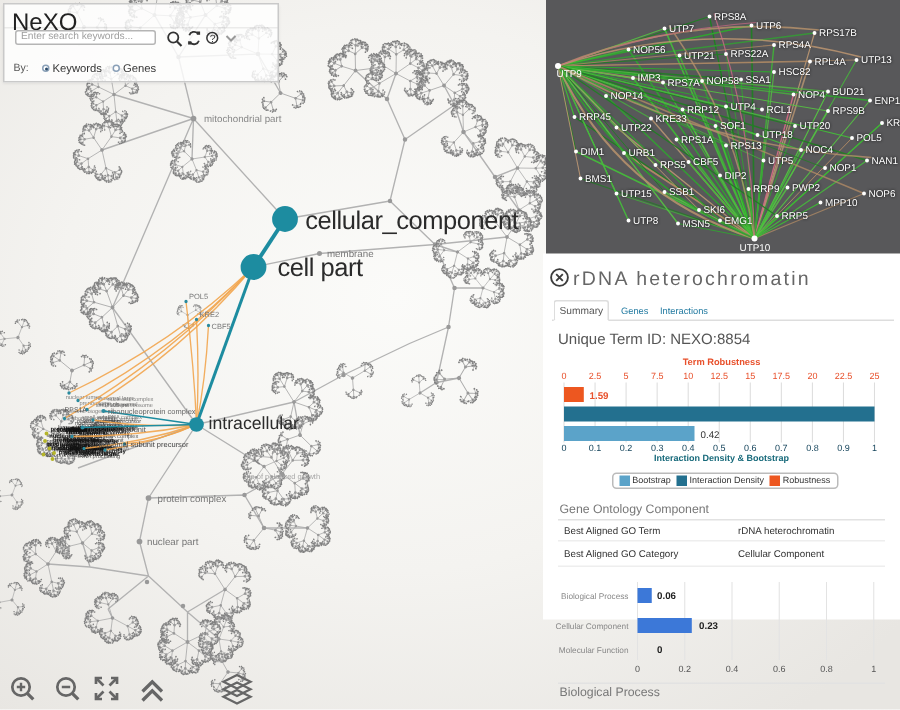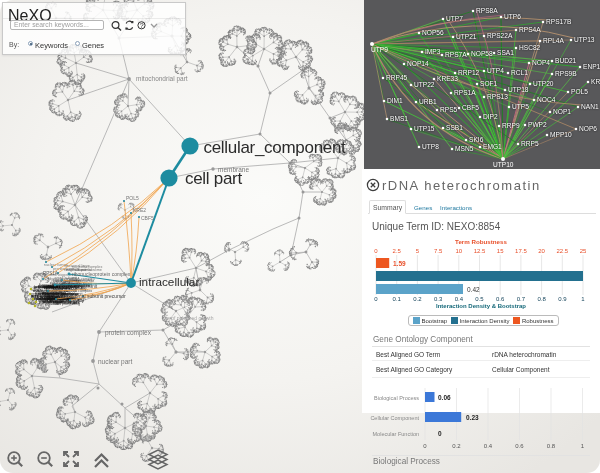--- a/index.html
+++ b/index.html
@@ -1,24 +1,24 @@
 <!DOCTYPE html>
 <html><head><meta charset="utf-8"><style>
 *{margin:0;padding:0;box-sizing:border-box}
 html,body{width:600px;height:473px;overflow:hidden;font-family:"Liberation Sans",sans-serif}
 #canvas{position:absolute;left:0;top:0;width:600px;height:473px;
- background:radial-gradient(ellipse 430px 350px at 44% 42%, #fbfbf9 0%, #f4f3f0 52%, #e8e6e2 100%);border-radius:13px;}
+ background:radial-gradient(ellipse 430px 350px at 44% 42%, #fbfbf9 0%, #f4f3f0 52%, #e8e6e2 100%);}
 #dark{position:absolute;left:364px;top:0;width:236px;height:170px;overflow:hidden;background:#58585a}
 #details{position:absolute;left:362px;top:169px;width:238px;height:244px;background:#fff;font-family:"Liberation Sans",sans-serif}
 #search{position:absolute;left:2px;top:2px;width:184px;height:53px;background:rgba(255,255,255,0.82);
  border:1px solid #c9c9c9;box-shadow:0 1px 2px rgba(0,0,0,0.08)}
 #search .title{position:absolute;left:5px;top:3.5px;font-size:16px;font-weight:normal;color:#222}
 #sinput{position:absolute;left:7px;top:17px;width:94px;height:10px;border:1px solid #b5b5b5;border-radius:2px;
  font-size:6.8px;color:#a0a0a0;background:#fff;line-height:8.5px;padding-left:3px}
-#search .byrow{position:absolute;left:6px;top:38px;font-size:7px;color:#555;display:flex;align-items:flex-start}
+#search .byrow{position:absolute;left:6px;top:38px;font-size:7px;color:#555;display:flex;align-items:center}
 .radio{width:5px;height:5px;border:1px solid #8aa0b8;border-radius:50%;display:inline-block;margin:0 2px 0 7px;position:relative;background:#fff}
 .radio.sel::after{content:"";position:absolute;left:0.8px;top:0.8px;width:2.6px;height:2.6px;border-radius:50%;background:#2a4a6a}
 .klabel{color:#333;font-size:7.5px}
 #sicons{position:absolute;left:107px}
 
 .abs{position:absolute}
 #dtitle{left:20px;top:9px;font-size:13px;color:#666;letter-spacing:1.5px}
 
 .tabs{left:6px;top:31px;width:228px;height:14px;border-bottom:1px solid #ddd}
 .tab1{position:absolute;left:1px;top:0;height:14px;padding:0 3px;border:1px solid #ddd;border-bottom:1px solid #fff;

